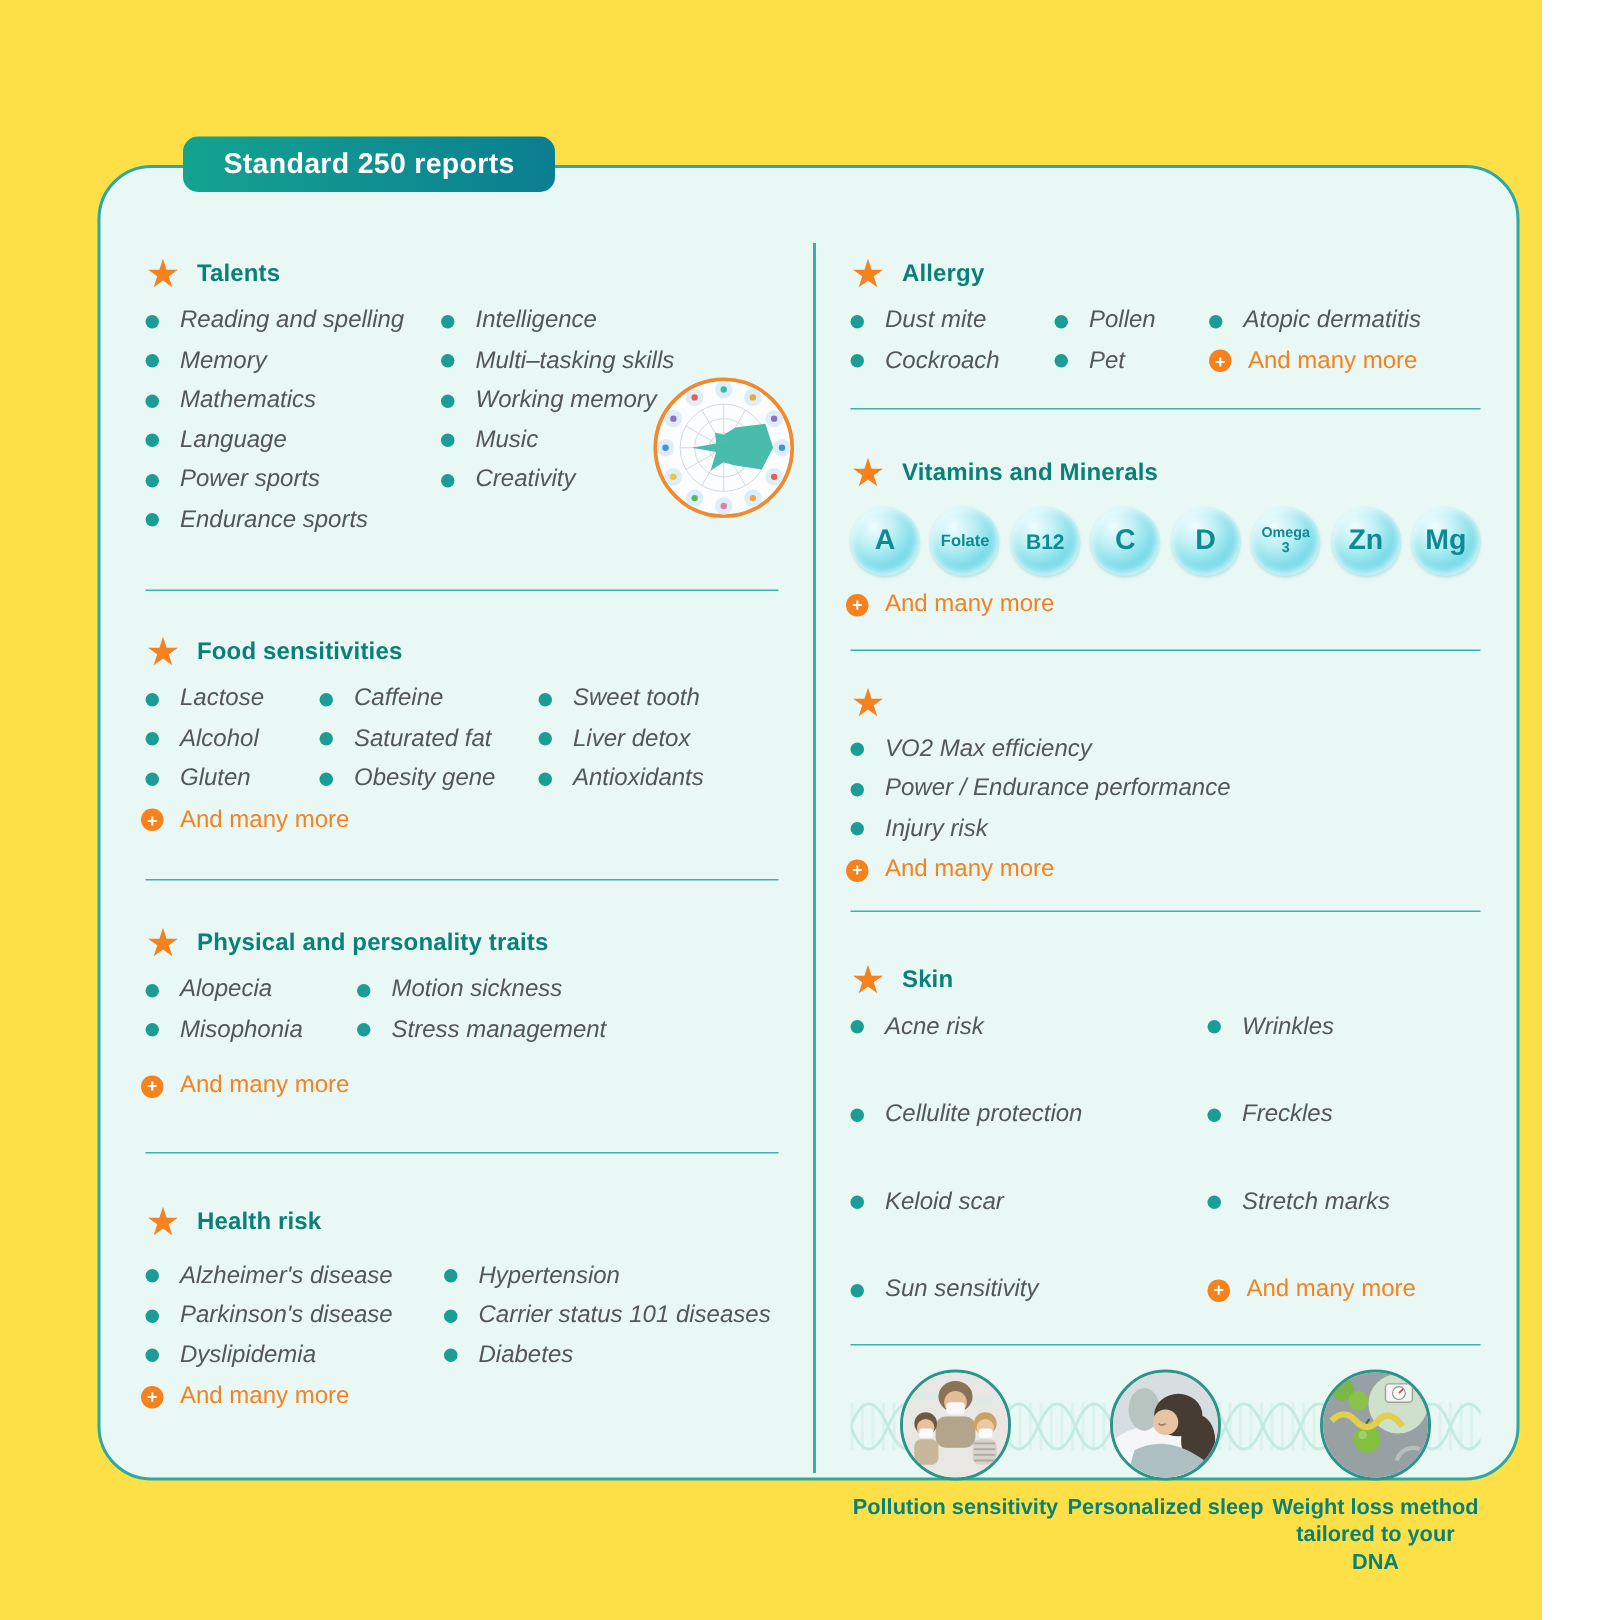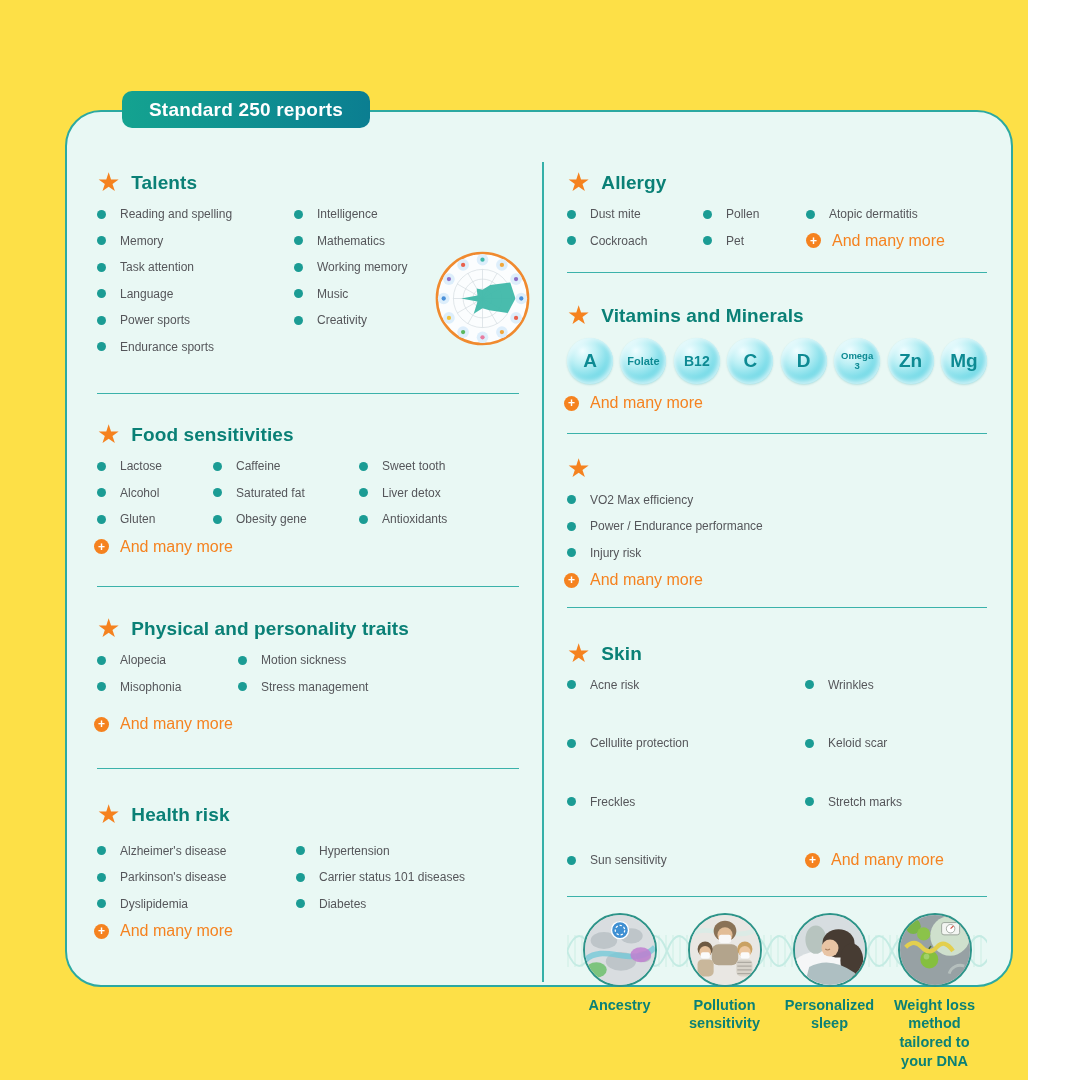--- a/index.html
+++ b/index.html
@@ -12,34 +12,34 @@
   .card{position:absolute;left:65px;top:110px;width:948px;height:877px;background:#e9f8f4;
     border:2px solid #2ca9a1;border-radius:36px;box-sizing:border-box;}
 
   .col{position:absolute;top:58px;}
   .col-left{left:30px;width:422px;}
   .col-right{left:500px;width:420px;}
   .v-divider{position:absolute;left:475px;top:50px;height:820px;border-left:2px solid #35b0a8;}
 
   .heading{display:flex;align-items:center;gap:11px;height:26px;}
   .star{color:#f5821f;font-size:26px;line-height:1;transform:translateY(-1px);}
-  .title{margin:0;color:#0a8076;font-size:19px;font-weight:bold;letter-spacing:.1px;}
+  .title{margin:0;color:#0a8076;font-size:16px;font-weight:bold;letter-spacing:.1px;}
 
   .grid{display:grid;margin-top:5px;}
   .g-talents{grid-template-columns:197px 1fr;}
   .g-food{grid-template-columns:116px 146px 1fr;}
   .g-physical{grid-template-columns:141px 1fr;}
   .g-health{grid-template-columns:199px 1fr;}
   .g-allergy{grid-template-columns:136px 103px 1fr;}
   .g-skin{grid-template-columns:206px 1fr;gap:32px;}
   .g-single{grid-template-columns:1fr;}
 
   .item{display:flex;align-items:center;height:26.5px;}
   .bullet{width:9px;height:9px;border-radius:50%;background:#1b9c94;margin-right:14px;flex:0 0 auto;}
-  .item-label{color:#55565a;font-size:12px;white-space:nowrap;}
+  .item-label{color:#55565a;font-size:16px;white-space:nowrap;font-style:italic;}
 
   .more{display:flex;align-items:center;height:26.5px;margin-top:1px;}
   .plus{width:15px;height:15px;border-radius:50%;background:#f5821f;color:#ffffff;display:flex;
     align-items:center;justify-content:center;font-size:12px;font-weight:bold;margin-right:11px;
     margin-left:-3px;flex:0 0 auto;line-height:1;}
   .more-label{color:#f5821f;font-size:16px;font-weight:normal;white-space:nowrap;}
 
   .h-divider{border:none;border-top:1.5px solid #3bb2aa;width:100%;}
   .col-left .d1{margin:33px 0 28px;}
   .col-left .d2{margin:26px 0 29px;}
@@ -93,25 +93,25 @@
           <div class="item">
               <span class="bullet"></span>
               <span class="item-label">Intelligence</span>
             </div>
           <div class="item">
               <span class="bullet"></span>
               <span class="item-label">Memory</span>
             </div>
           <div class="item">
               <span class="bullet"></span>
+              <span class="item-label">Multi–tasking skills</span>
+            </div>
+          <div class="item">
+              <span class="bullet"></span>
               <span class="item-label">Mathematics</span>
-            </div>
-          <div class="item">
-              <span class="bullet"></span>
-              <span class="item-label">Task attention</span>
             </div>
           <div class="item">
               <span class="bullet"></span>
               <span class="item-label">Working memory</span>
             </div>
           <div class="item">
               <span class="bullet"></span>
               <span class="item-label">Language</span>
             </div>
           <div class="item">
@@ -356,25 +356,25 @@
           <div class="item">
               <span class="bullet"></span>
               <span class="item-label">Wrinkles</span>
             </div>
           <div class="item">
               <span class="bullet"></span>
               <span class="item-label">Cellulite protection</span>
             </div>
           <div class="item">
               <span class="bullet"></span>
+              <span class="item-label">Freckles</span>
+            </div>
+          <div class="item">
+              <span class="bullet"></span>
               <span class="item-label">Keloid scar</span>
-            </div>
-          <div class="item">
-              <span class="bullet"></span>
-              <span class="item-label">Freckles</span>
             </div>
           <div class="item">
               <span class="bullet"></span>
               <span class="item-label">Stretch marks</span>
             </div>
           <div class="item">
               <span class="bullet"></span>
               <span class="item-label">Sun sensitivity</span>
             </div>
           <div class="more" style="margin-top:0;">
@@ -386,37 +386,20 @@
 
       <hr class="h-divider d4">
 
       <div class="features">
         <svg class="dna" width="420" height="78" viewBox="0 0 420 78">
           <path d="M0,38 H420" stroke="#d6f1ea" stroke-width="32" stroke-dasharray="2 5" opacity="0.75" fill="none"></path>
           <path d="M0,38 Q12,8 25,38 T50,38 T75,38 T100,38 T125,38 T150,38 T175,38 T200,38 T225,38 T250,38 T275,38 T300,38 T325,38 T350,38 T375,38 T400,38 T425,38" stroke="#c4ebe3" stroke-width="2" fill="none"></path>
           <path d="M0,38 Q12,68 25,38 T50,38 T75,38 T100,38 T125,38 T150,38 T175,38 T200,38 T225,38 T250,38 T275,38 T300,38 T325,38 T350,38 T375,38 T400,38 T425,38" stroke="#c4ebe3" stroke-width="2" fill="none"></path>
         </svg>
 
-        <div class="feature">
-          <div class="photo">
-            <svg width="70" height="70" viewBox="0 0 74 74">
-              <rect width="74" height="74" fill="#d9dde0"></rect>
-              <ellipse cx="20" cy="27" rx="14" ry="9" fill="#bec5c9"></ellipse>
-              <ellipse cx="49" cy="22" rx="12" ry="8" fill="#bec5c9"></ellipse>
-              <ellipse cx="38" cy="49" rx="16" ry="10" fill="#bec5c9"></ellipse>
-              <ellipse cx="62" cy="44" rx="8" ry="6" fill="#bec5c9"></ellipse>
-              <path d="M0,48 C20,28 52,58 74,34" stroke="#6fc8d8" stroke-width="6" fill="none" opacity="0.75"></path>
-              <ellipse cx="12" cy="58" rx="11" ry="8" fill="#6cc06c" opacity="0.85"></ellipse>
-              <ellipse cx="59" cy="42" rx="11" ry="8" fill="#c07fd0" opacity="0.85"></ellipse>
-              <circle cx="37" cy="16" r="9" fill="#3f8fd2" stroke="#ffffff" stroke-width="1.5"></circle>
-              <circle cx="37" cy="16" r="5" fill="none" stroke="#ffffff" stroke-width="1.3" stroke-dasharray="2.5 2"></circle>
-            </svg>
-          </div>
-          <div class="feature-label">Ancestry</div>
-        </div>
 
         <div class="feature">
           <div class="photo">
             <svg width="70" height="70" viewBox="0 0 74 74">
               <rect width="74" height="74" fill="#e9e7e3"></rect>
               <path d="M2,20 C20,8 50,30 72,14" stroke="#dcebe6" stroke-width="5" fill="none"></path>
               <ellipse cx="37" cy="17" rx="12" ry="11" fill="#8a7256"></ellipse>
               <circle cx="37" cy="21" r="8" fill="#e2bd97"></circle>
               <rect x="30.5" y="21" width="13" height="8.5" rx="2.5" fill="#f8f8f8"></rect>
               <rect x="23" y="31" width="28" height="22" rx="7" fill="#b3a48c"></rect>

